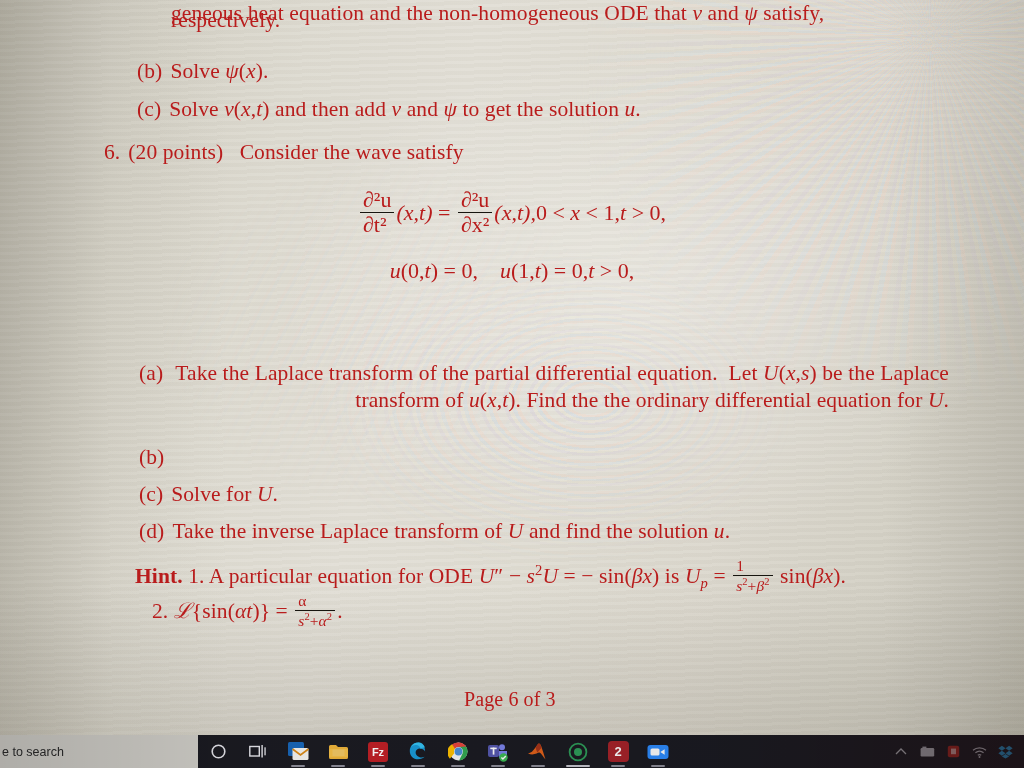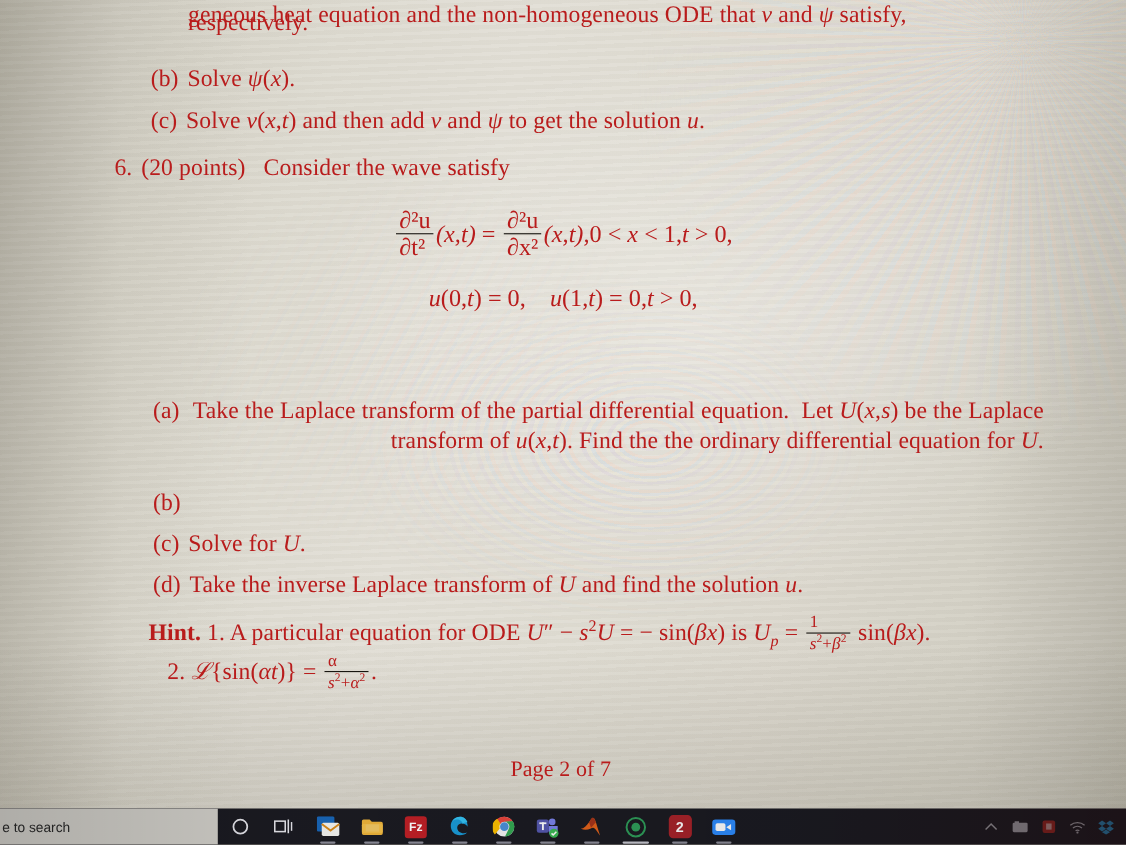--- a/index.html
+++ b/index.html
@@ -341,21 +341,21 @@
     <div class="line body-txt" style="left:152px; top:593px;">
       <span>2.</span>
       <span><span style="font-style:italic;font-family:'Liberation Serif',serif;">ℒ</span>{sin(<i>αt</i>)}</span>
       <span>=</span>
       <span class="frac small">
         <span class="num">α</span>
         <span class="den"><i>s</i><span class="sup">2</span>+<i>α</i><span class="sup">2</span></span>
       </span><span>.</span>
     </div>
 
-    <div class="footer-line body-txt" style="left:464px; top:686px; font-size:20px;">Page 2 of 7</div>
+    <div class="footer-line body-txt" style="left:464px; top:686px; font-size:20px;">Page 6 of 3</div>
   </div>
 
   <div id="taskbar">
 
     <div id="search-box">
       <span id="search-text">e to search</span>
     </div>
 
     <div class="tb-icon">
       <svg width="17" height="17" viewBox="0 0 17 17">

